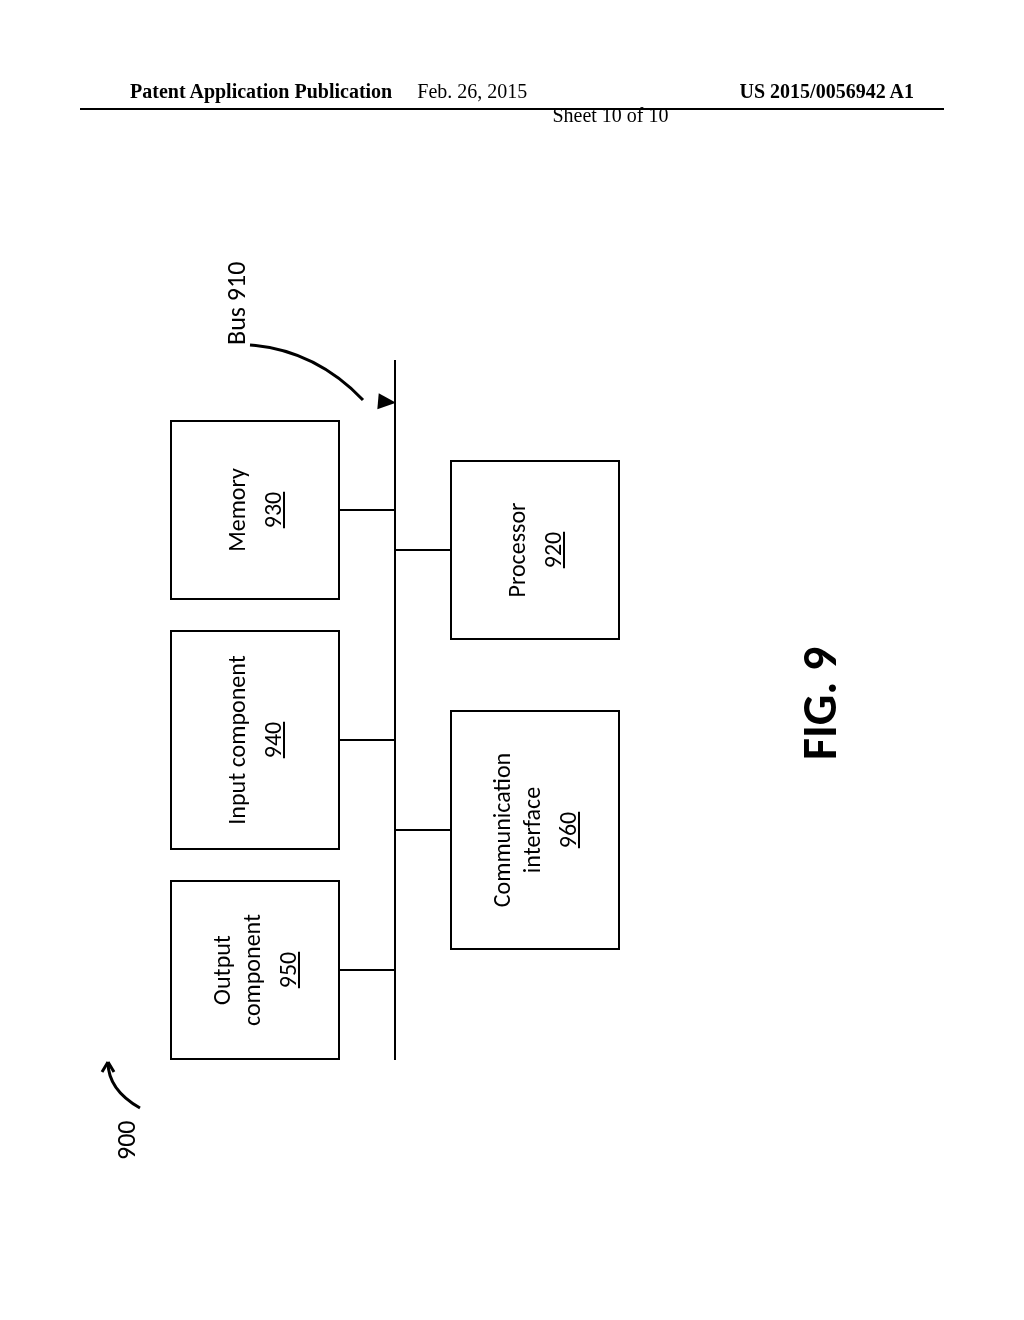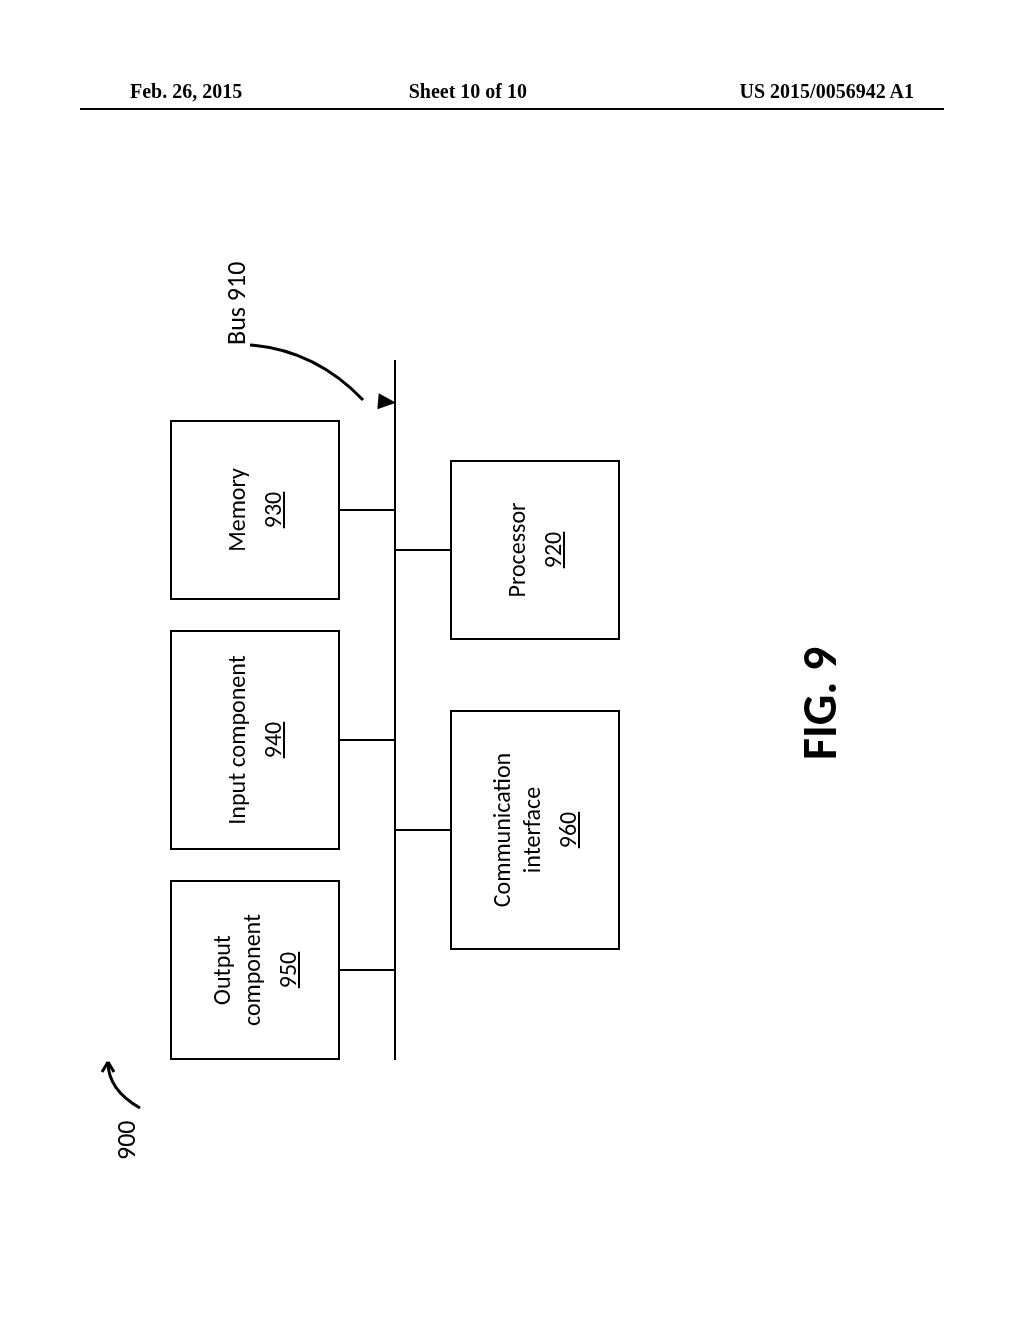--- a/index.html
+++ b/index.html
@@ -13,22 +13,22 @@
     position: absolute;
     top: 80px;
     left: 0;
     width: 100%;
     display: flex;
     justify-content: space-between;
     padding: 0 110px 0 130px;
     font-size: 20px;
   }
   .header .pub  { font-weight: bold; }
-  .header .date { font-weight: bold; }
-  .header .sheet{ font-weight: bold; }
+  .header .date { font-weight: normal; }
+  .header .sheet{ font-weight: normal; margin-top: 24px; }
   .header .num  { font-weight: bold; margin-left: 46px; }
   .rule {
     position: absolute;
     top: 108px;
     left: 80px;
     right: 80px;
     height: 2px;
     background: #000;
   }
 
@@ -149,20 +149,21 @@
     font-weight: bold;
     font-family: Calibri, Arial, sans-serif;
   }
 </style>
 </head>
 <body>
 
 <div class="page">
 
   <div class="header">
+    <span class="pub">Patent Application Publication</span>
     <span class="date">Feb. 26, 2015</span>
     <span class="sheet">Sheet 10 of 10</span>
     <span class="num">US 2015/0056942 A1</span>
   </div>
   <div class="rule"></div>
 
   <div class="rotwrap">
     <div class="rot">
 
       <div class="d900">900</div>

